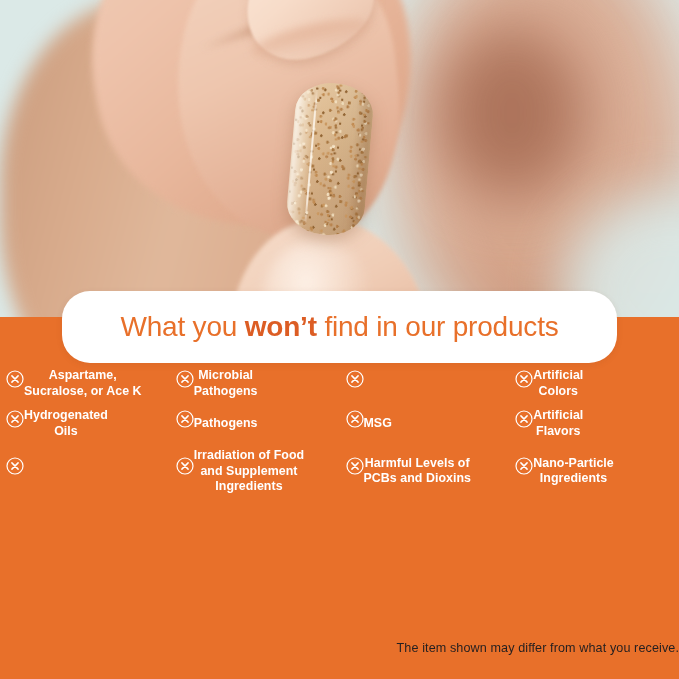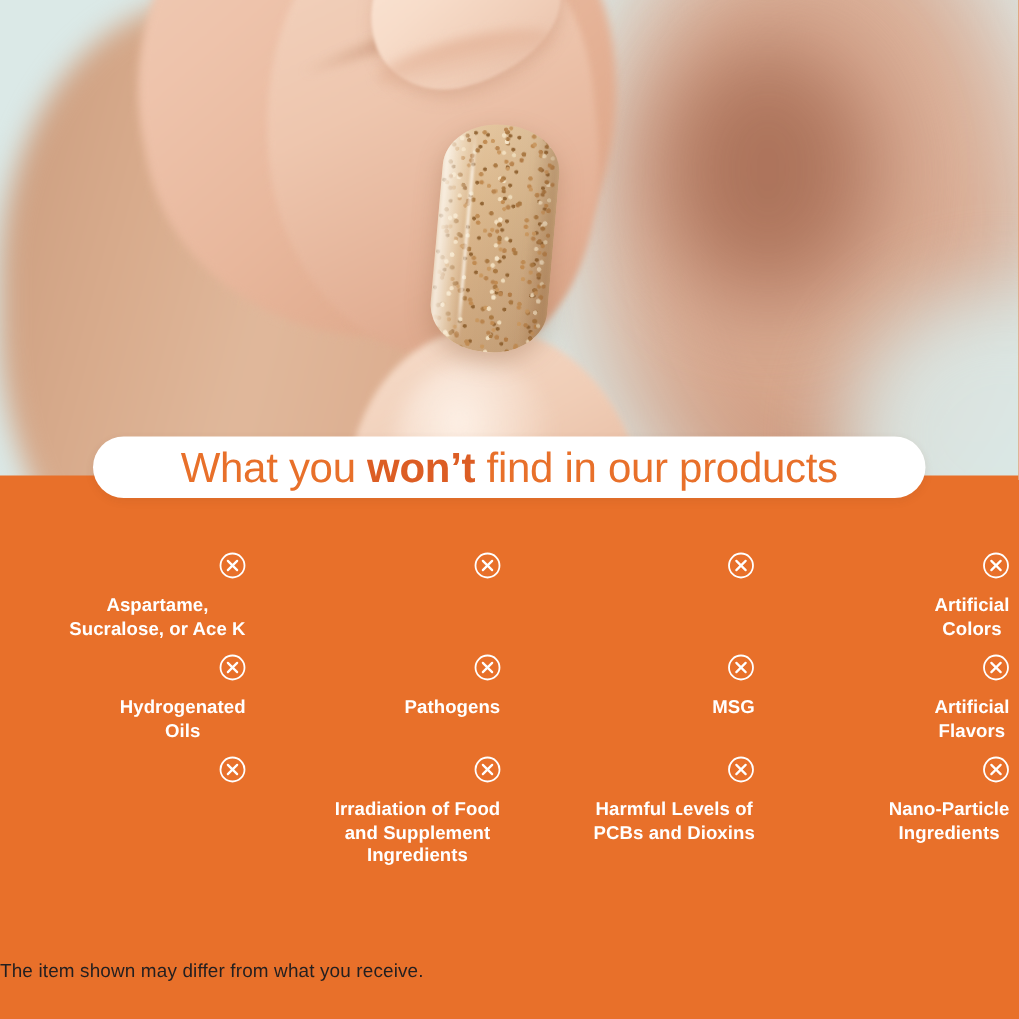--- a/index.html
+++ b/index.html
@@ -162,51 +162,51 @@
   }
 
   
   .panel{
     position:absolute;left:0;top:317px;width:679px;height:362px;
     background:#e8702a;
   }
 
   
   .banner{
-    position:absolute;left:62px;top:291px;width:555px;height:41px;
+    position:absolute;left:62px;top:291px;width:555px;height:72px;
     background:#ffffff;border-radius:28px;
     display:flex;align-items:center;justify-content:center;
     box-shadow:0 2px 6px rgba(120,60,25,.10);
   }
   .banner-text{
     font-size:28px;color:#e8702a;letter-spacing:-.2px;white-space:nowrap;
     font-weight:400;
   }
   .banner-text b{font-weight:700;color:#dc5d24;}
 
   
   .grid{
     position:absolute;left:0;top:368px;width:679px;
     display:grid;
     grid-template-columns:repeat(4,1fr);
     row-gap:9px;
   }
   .cell{
-    display:flex;flex-direction:column;align-items:flex-end;
+    display:flex;flex-direction:row;align-items:center;
     padding:0 6px;
   }
   .x-icon{display:block;width:18px;height:18px;margin-bottom:10px;}
   .cell-label{
     font-size:12.4px;font-weight:700;color:#ffffff;
     text-align:center;line-height:15.5px;letter-spacing:.05px;
   }
 
   
   .footer{
-    position:absolute;left:0;top:638px;width:679px;text-align:left;
+    position:absolute;left:0;top:638px;width:679px;text-align:right;
   }
   .footer-text{
     font-size:12.6px;color:#231f20;letter-spacing:.1px;
   }
 </style>
 </head>
 <body>
 
 <div class="page">
 
@@ -248,20 +248,21 @@
           <circle cx="9" cy="9" r="8" fill="none" stroke="#ffffff" stroke-width="1.2"></circle>
           <path d="M5.9 5.9 L12.1 12.1 M12.1 5.9 L5.9 12.1" stroke="#ffffff" stroke-width="1.5" stroke-linecap="round"></path>
         </svg>
         <div class="cell-label">Aspartame,<br>Sucralose, or Ace K</div>
       </div>
       <div class="cell">
         <svg class="x-icon" viewBox="0 0 18 18">
           <circle cx="9" cy="9" r="8" fill="none" stroke="#ffffff" stroke-width="1.2"></circle>
           <path d="M5.9 5.9 L12.1 12.1 M12.1 5.9 L5.9 12.1" stroke="#ffffff" stroke-width="1.5" stroke-linecap="round"></path>
         </svg>
+        <div class="cell-label">Microbial<br>Pathogens</div>
       </div>
       <div class="cell">
         <svg class="x-icon" viewBox="0 0 18 18">
           <circle cx="9" cy="9" r="8" fill="none" stroke="#ffffff" stroke-width="1.2"></circle>
           <path d="M5.9 5.9 L12.1 12.1 M12.1 5.9 L5.9 12.1" stroke="#ffffff" stroke-width="1.5" stroke-linecap="round"></path>
         </svg>
       </div>
       <div class="cell">
         <svg class="x-icon" viewBox="0 0 18 18">
           <circle cx="9" cy="9" r="8" fill="none" stroke="#ffffff" stroke-width="1.2"></circle>

